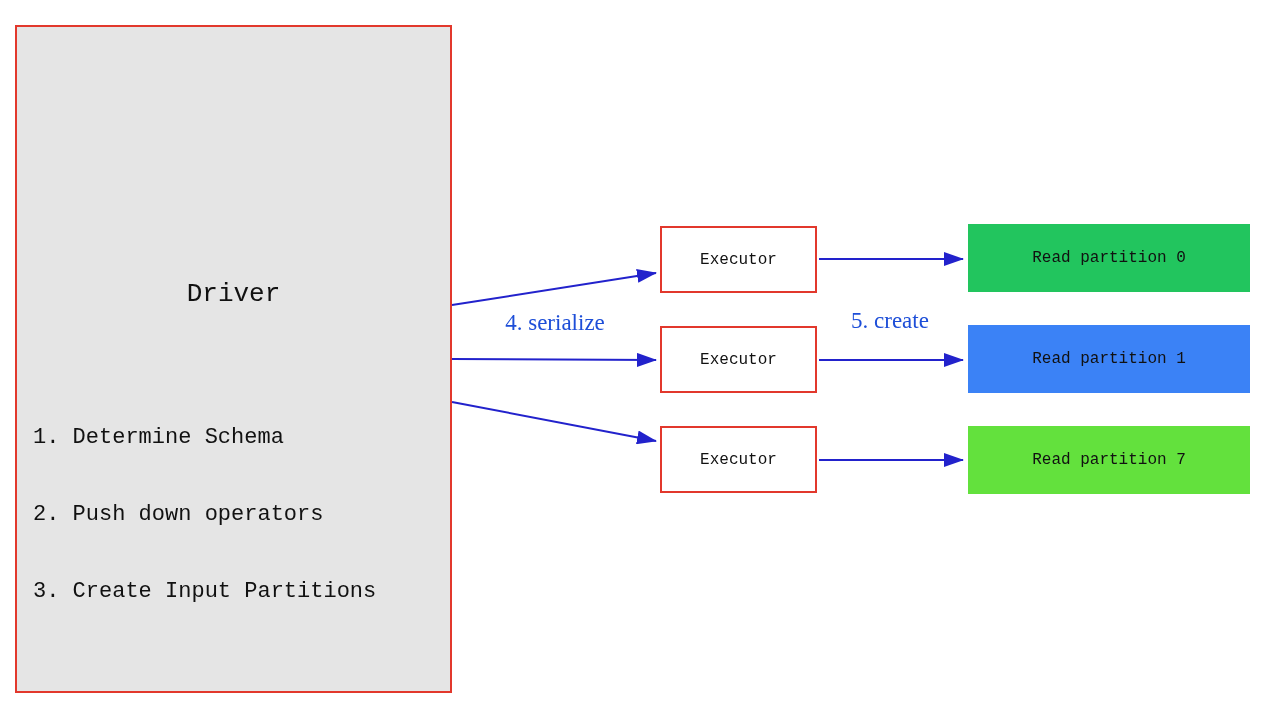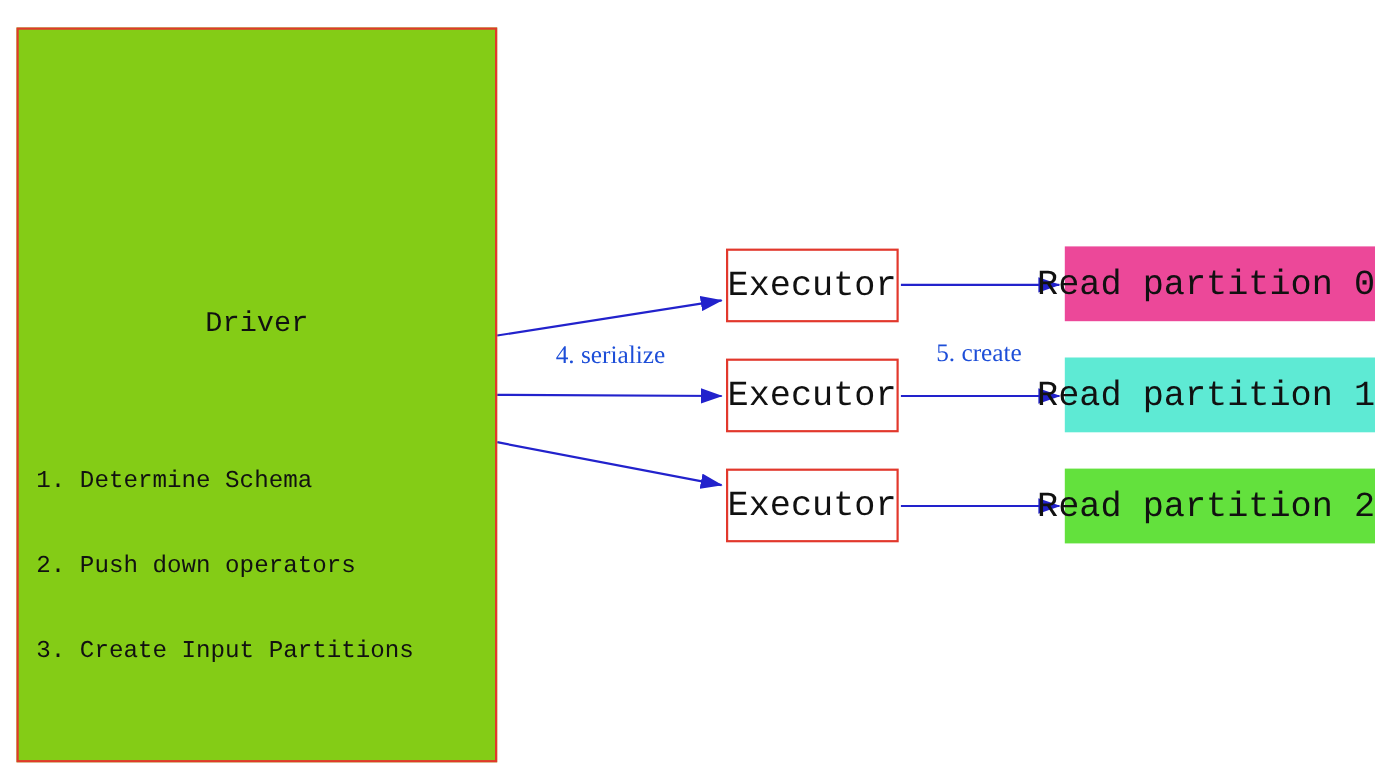--- a/index.html
+++ b/index.html
@@ -24,21 +24,21 @@
     height: 710px;
     pointer-events: none;
   }
   .driver-box {
     position: absolute;
     left: 15px;
     top: 25px;
     width: 437px;
     height: 668px;
     border: 2px solid #e2382c;
-    background: #84cc16;
+    background: #e5e5e5;
     box-sizing: border-box;
   }
   .driver-title {
     position: absolute;
     left: 0;
     top: 254px;
     width: 100%;
     text-align: center;
     font-size: 26px;
     line-height: 26px;
@@ -51,22 +51,22 @@
     top: 347px;
     font-size: 22px;
     line-height: 25.6px;
     white-space: pre;
   }
   .node {
     position: absolute;
     box-sizing: border-box;
     display: flex;
     align-items: center;
-    justify-content: flex-end;
-    font-size: 32px;
+    justify-content: center;
+    font-size: 16px;
     white-space: pre;
   }
   .executor-box {
     left: 660px;
     width: 157px;
     height: 67px;
     border: 2px solid #e2382c;
     background: #ffffff;
   }
   .executor-1 { top: 226px; }
@@ -131,28 +131,28 @@
   <div class="node executor-box executor-1" style="border-color: rgb(226, 56, 44);">
     <span>Executor</span>
   </div>
   <div class="node executor-box executor-2" style="border-color: rgb(226, 56, 44);">
     <span>Executor</span>
   </div>
   <div class="node executor-box executor-3" style="border-color: rgb(226, 56, 44);">
     <span>Executor</span>
   </div>
 
-  <div class="node partition-box partition-1" style="background-color: #ec4899;">
+  <div class="node partition-box partition-1" style="background-color: #22c55e;">
     <span>Read partition 0</span>
   </div>
-  <div class="node partition-box partition-2" style="background-color: #5eead4;">
+  <div class="node partition-box partition-2" style="background-color: #3b82f6;">
     <span>Read partition 1</span>
   </div>
   <div class="node partition-box partition-3" style="background-color: rgb(99, 225, 61);">
-    <span>Read partition 2</span>
+    <span>Read partition 7</span>
   </div>
 
   <div class="annotation annotation-serialize">
     <div>4. serialize</div>
   </div>
   <div class="annotation annotation-reader">
     <div>5. create</div>
   </div>
 
 </div>

